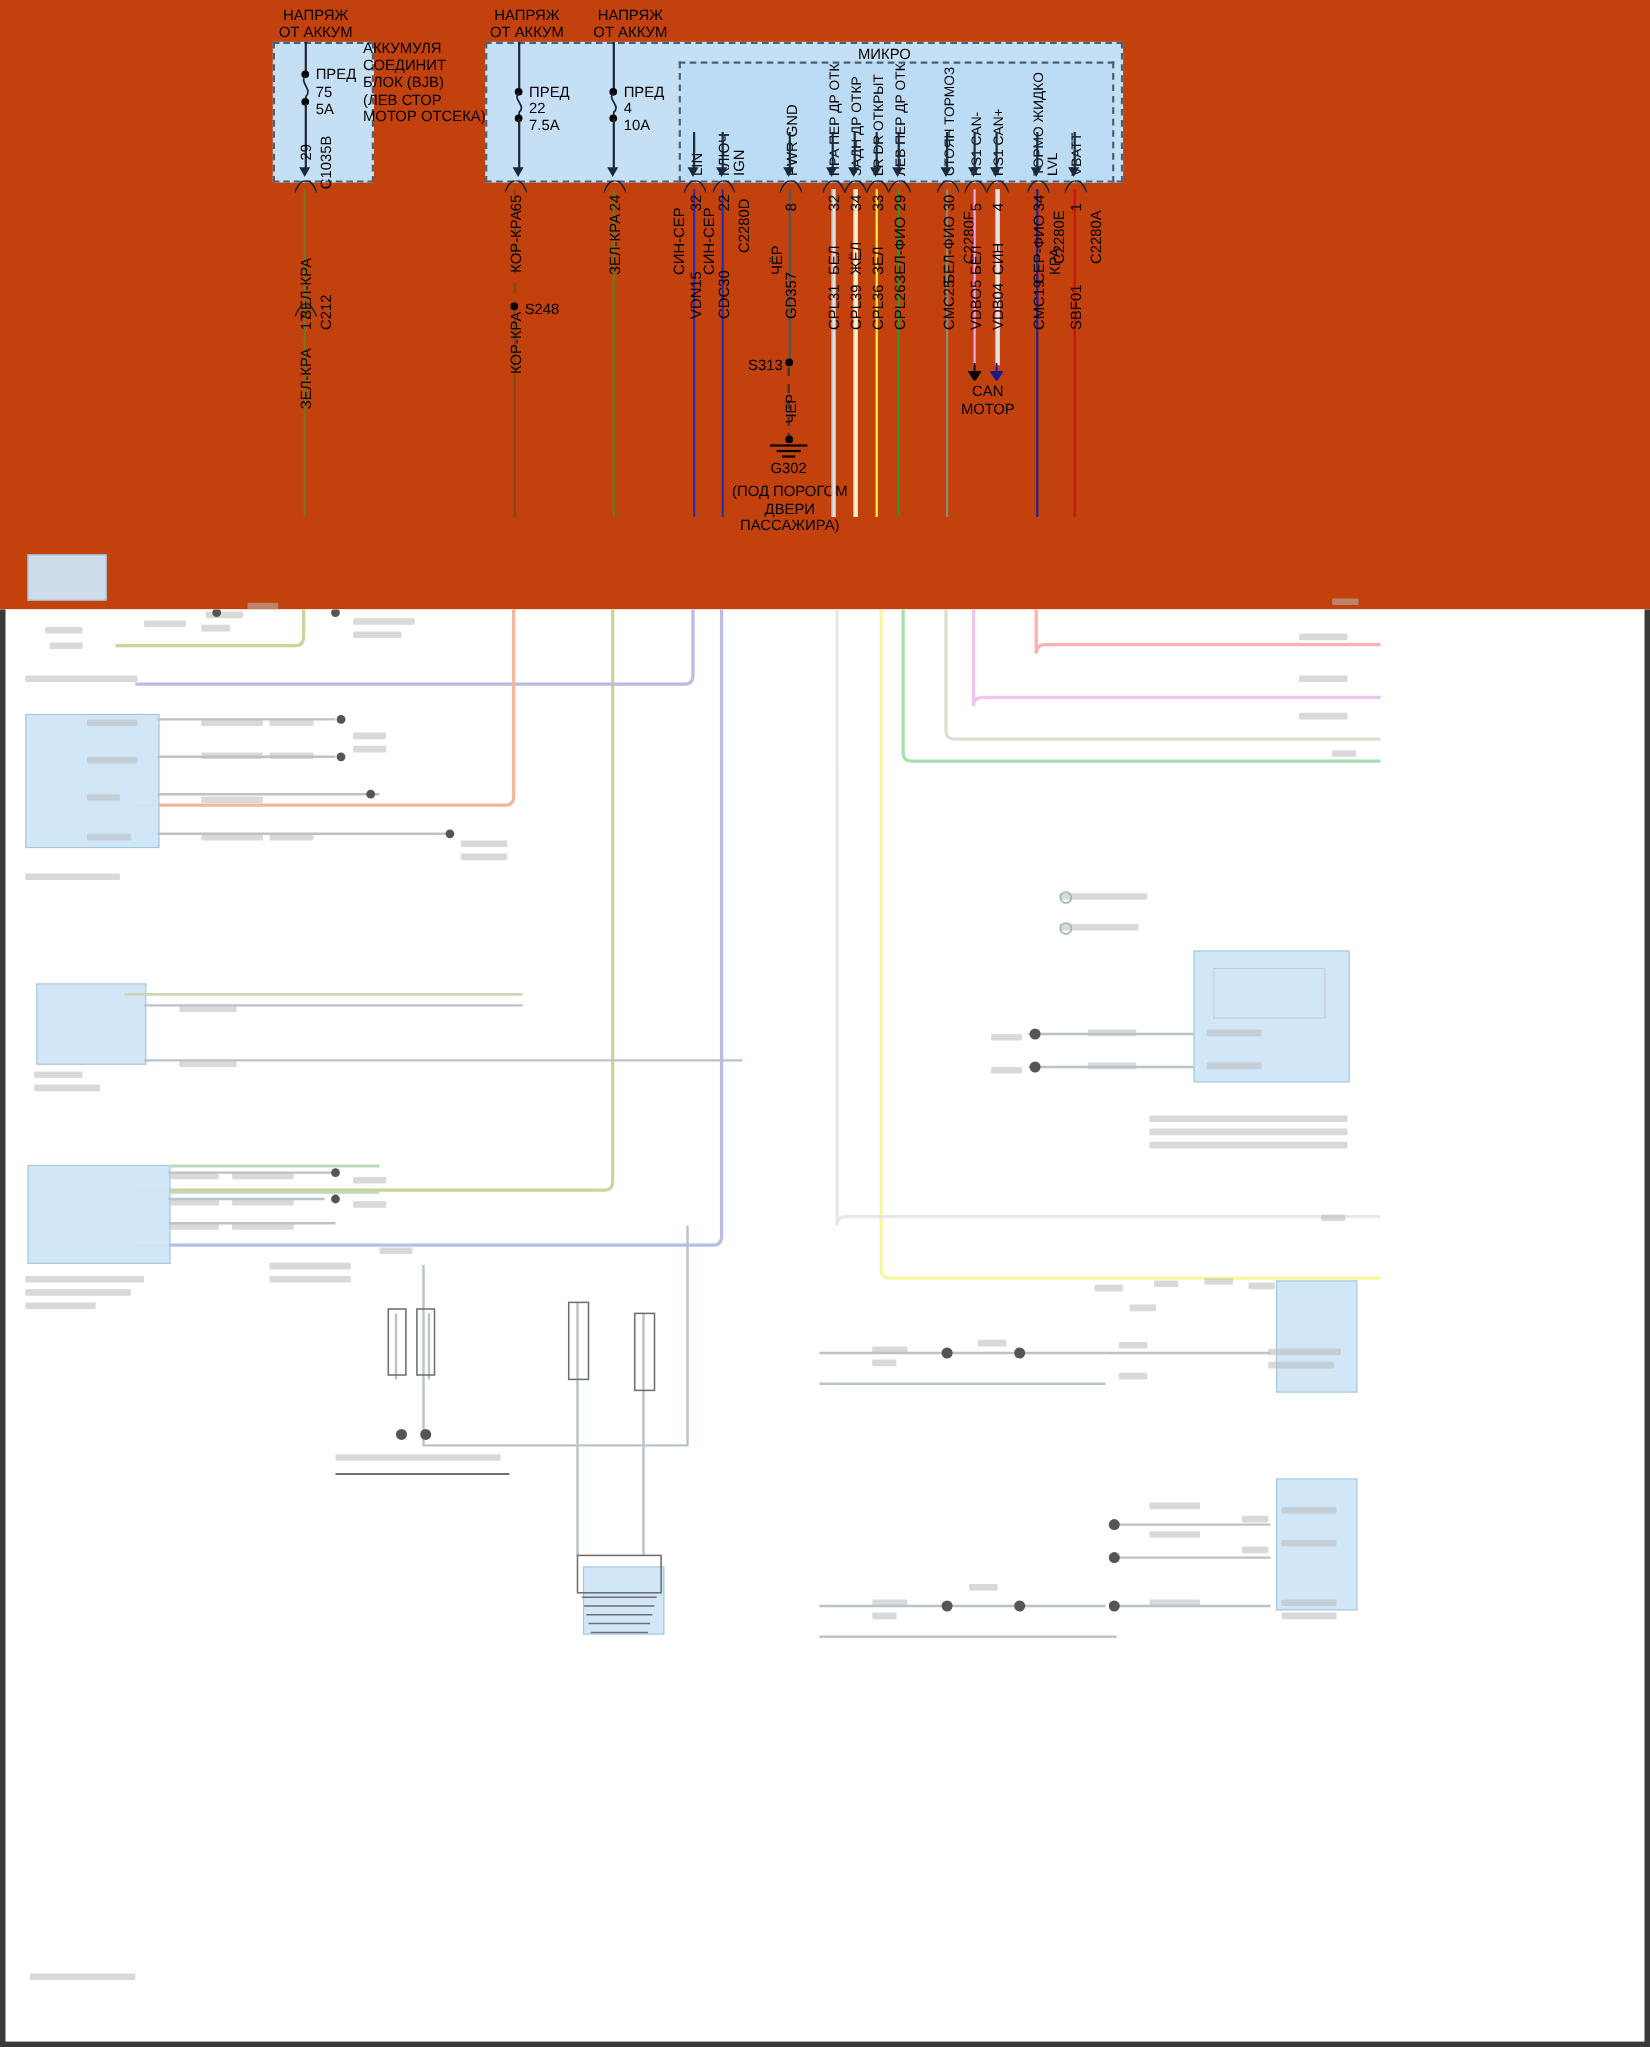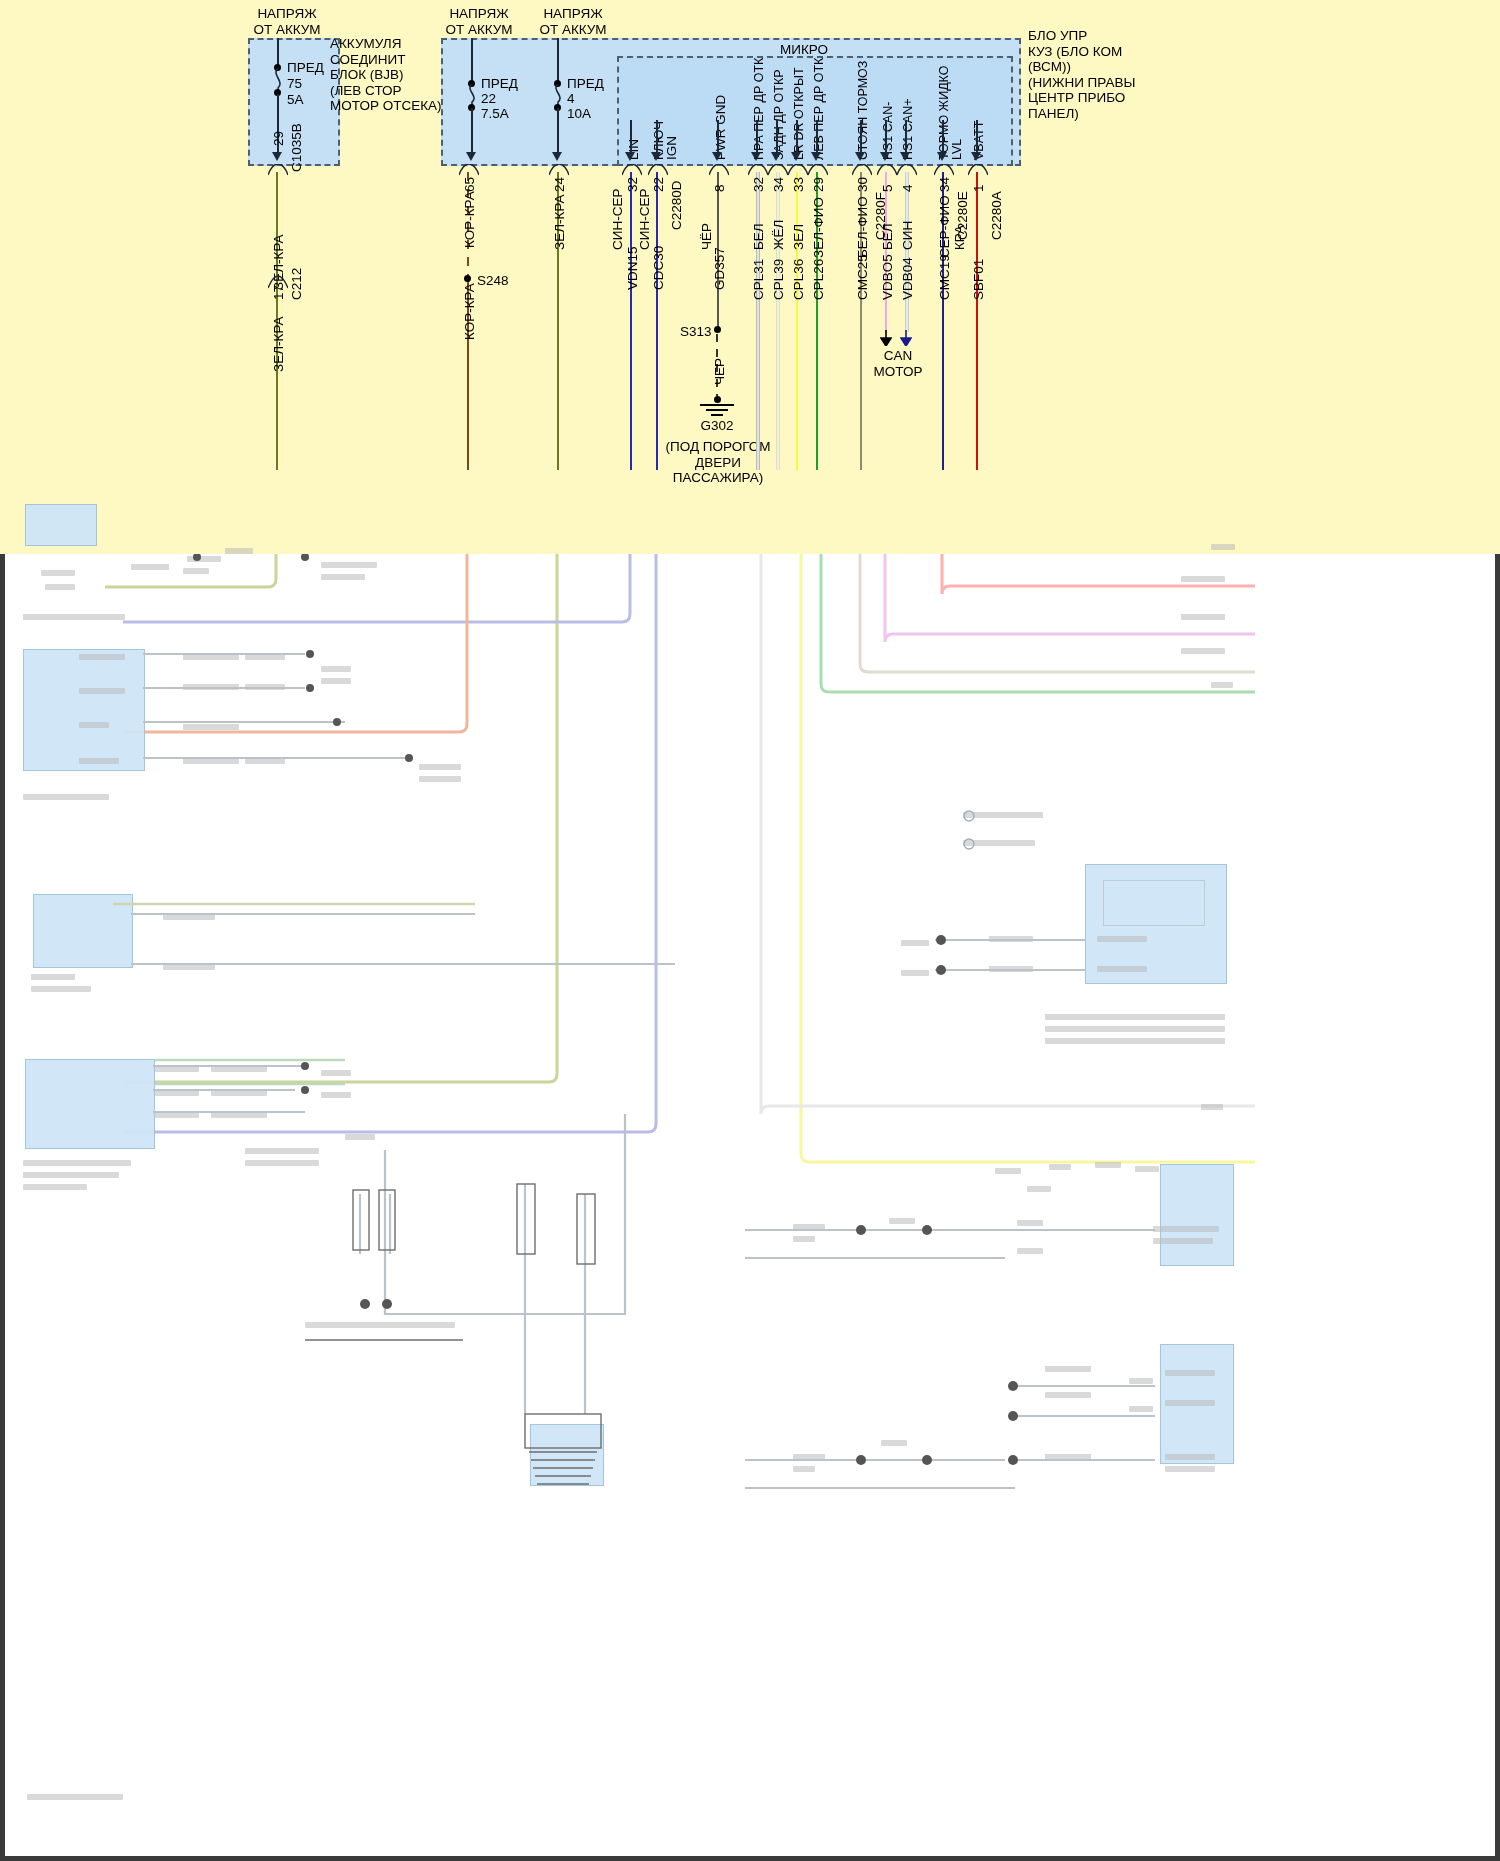--- a/index.html
+++ b/index.html
@@ -1,20 +1,20 @@
 <!DOCTYPE html>
 <html><head>
 <meta charset="utf-8">
 <style>
   html,body{margin:0;padding:0;background:#ffffff;}
   body{font-family:"Liberation Sans",sans-serif;}
   #page{position:relative;width:1500px;height:1861px;background:#ffffff;overflow:hidden;}
 
   
-  #top{position:absolute;left:0;top:0;width:1500px;height:554px;background:#fef9c3;}
+  #top{position:absolute;left:0;top:0;width:1500px;height:554px;background:#c2410c;}
   #bottom{position:absolute;left:0;top:554px;width:1500px;height:1307px;background:#fff;
           border-left:5px solid #3a3a3a;border-right:5px solid #3a3a3a;border-bottom:5px solid #3a3a3a;
           box-sizing:border-box;}
 
   .blk{position:absolute;background:#c5e0f5;border:2px dashed #4d6070;box-sizing:border-box;}
   .blk.inner{background:#bcdcf6;}
 
   .lbl{position:absolute;font-size:13.5px;color:#000;line-height:15.5px;white-space:pre;}
   .lbl.c{text-align:center;}
   .vlbl{position:absolute;font-size:13.5px;color:#000;white-space:nowrap;
@@ -58,26 +58,20 @@
       <path d="M7 0 C 0 7, 14 13, 7 20 L7 30" stroke="#1b2838" stroke-width="1.6" fill="none"></path>
     </svg>
     <div class="dot" style="left:274px;top:89px;"></div>
     <div class="vline" style="left:277px;top:94px;height:62px;"></div>
     <div class="arrow" style="left:272px;top:152px;"></div>
     <div class="lbl" style="left:287px;top:60px;"><span>ПРЕД</span></div>
     <div class="lbl" style="left:287px;top:76px;"><span>75</span></div>
     <div class="lbl" style="left:287px;top:92px;"><span>5A</span></div>
 
     <div class="blk" style="left:441px;top:38px;width:580px;height:128px;"></div>
-    <div class="lbl" style="left:1028px;top:28px;width:150px;"><span style="white-space:pre-line;">БЛО УПР
-КУЗ (БЛО КОМ
-(ВСМ))
-(НИЖНИ ПРАВЫ
-ЦЕНТР ПРИБО
-ПАНЕЛ)</span></div>
 
     <div class="blk inner" style="left:617px;top:56px;width:396px;height:110px;"></div>
     <div class="lbl" style="left:780px;top:42px;text-align:right;"><span>МИКРО</span></div>
 
     <div class="vline" style="left:471px;top:38px;height:46px;"></div>
     <div class="dot" style="left:468px;top:80px;"></div>
     <svg class="fuse" style="left:465px;top:84px;width:14px;height:28px;" viewBox="0 0 14 28">
       <path d="M7 0 C 0 6, 14 12, 7 18 L7 28" stroke="#1b2838" stroke-width="1.6" fill="none"></path>
     </svg>
     <div class="dot" style="left:468px;top:104px;"></div>

